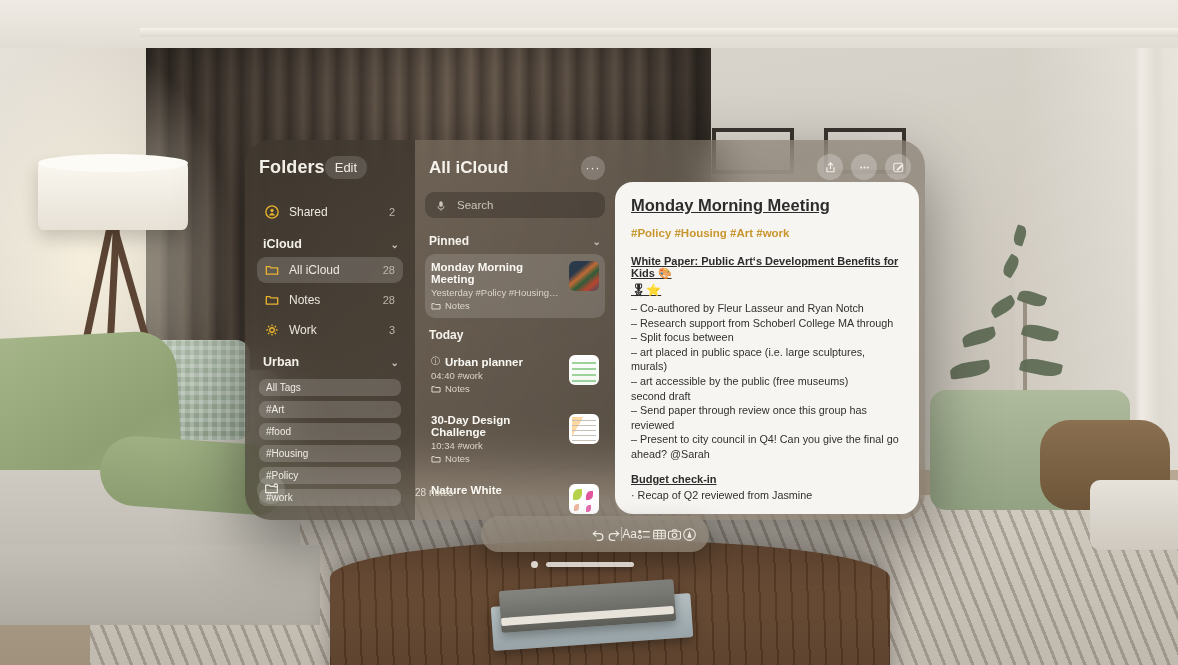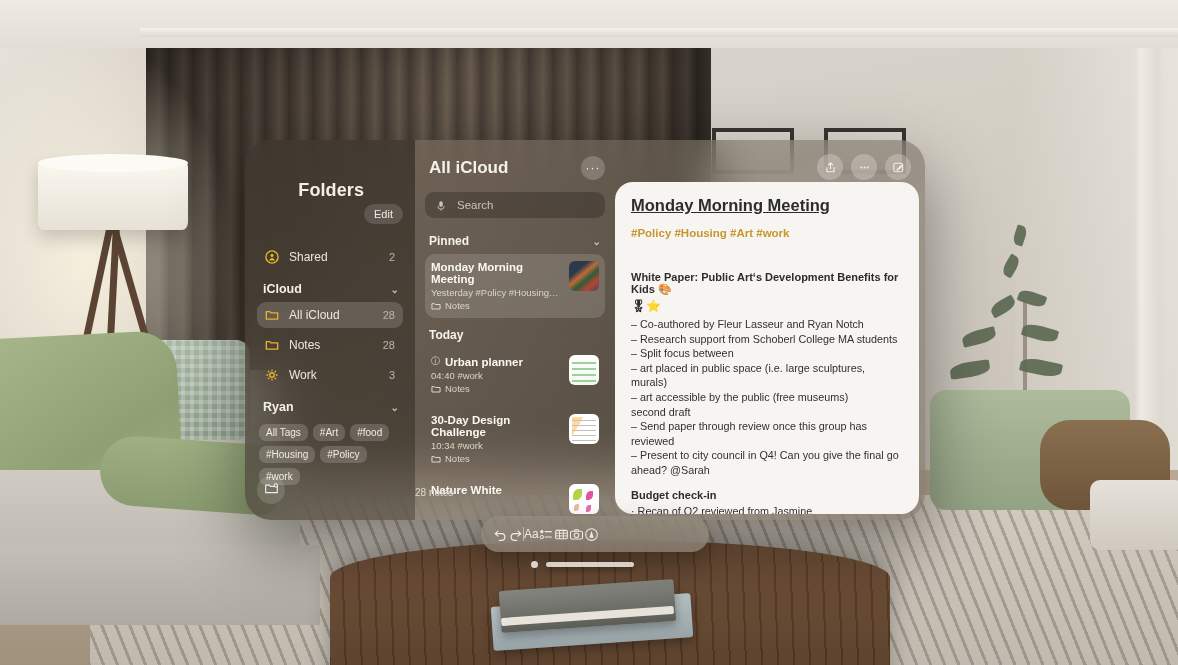--- a/index.html
+++ b/index.html
@@ -185,43 +185,42 @@
   }
 
   
   .sidebar {
     width:170px; flex:0 0 170px;
     background:linear-gradient(160deg, rgba(62,55,46,.80), rgba(74,66,55,.72));
     padding:16px 12px 0 12px;
     position:relative;
     color:#f2efe9;
   }
-  .sb-head { display:flex; align-items:center; justify-content:flex-end; margin-bottom:20px; padding-left:2px;}
+  .sb-head { display:flex; align-items:center; justify-content:flex-start; margin-bottom:20px; padding-left:2px;}
   .sb-title { font-size:18px; font-weight:bold; letter-spacing:.1px; }
   .edit-btn {
     background:rgba(255,255,255,.14); color:#f0ece5;
-    border-radius:12px; font-size:11px; padding:4px 10px; border:none;
+    border-radius:12px; font-size:13px; padding:4px 10px; border:none;
     font-family:inherit;
-    margin-top:48px;
   }
   .sb-row {
     display:flex; align-items:center; gap:10px;
     padding:6px 8px; border-radius:9px; margin-bottom:4px;
     font-size:12px; color:#ece8e1;
   }
   .sb-row.active { background:rgba(255,255,255,.16); }
   .sb-row .count { margin-left:auto; font-size:11px; color:#bdb6ab; }
   .sb-section {
     display:flex; align-items:center; justify-content:space-between;
     font-size:12.5px; font-weight:bold; color:#f4f1ea;
     padding:6px 4px 6px 6px; margin-top:6px;
   }
   .chev { font-size:10px; color:#c9c2b7; }
   .icon { width:14px; height:14px; display:inline-block; flex:0 0 14px; }
-  .tags-wrap { display:flex; flex-wrap:wrap; gap:5px; padding:4px 2px; }
+  .tags-wrap { display:flex; flex-wrap:wrap; gap:5px; padding:4px 2px;flex-direction:column; }
   .tag {
     background:rgba(255,255,255,.17); color:#f1ede6;
     font-size:10px; padding:3px 7px; border-radius:7px; white-space:nowrap;
   }
   .newfolder {
     position:absolute; left:12px; bottom:16px;
     width:28px; height:28px; border-radius:50%;
     background:rgba(255,255,255,.14);
     display:flex; align-items:center; justify-content:center;
   }
@@ -270,22 +269,22 @@
     linear-gradient(120deg,#ffd089 0 30%,transparent 30%);opacity:.8;}
   .t-leaf { background:#fff; position:relative; }
   .t-leaf:after{content:"";position:absolute;left:4px;top:5px;width:9px;height:11px;
     background:#b5d24a;border-radius:60% 10% 60% 10%;box-shadow:12px 1px 0 -1px #e0559b, -1px 13px 0 -2px #f0b9a0, 11px 14px 0 -2px #e86fb0;}
   .count-foot {
     position:absolute; left:0; right:0; bottom:22px;
     font-size:10px; color:#e0d9cd;margin-top:10px;
   }
   .detail-body { padding:0 16px 10px 16px; color:#2c2c2c; }
   .d-title { font-size:16.5px; font-weight:bold; text-decoration:underline; margin-bottom:12px; }
-  .d-tags { font-size:11.5px; color:#c8962f; font-weight:bold; margin-bottom:32px; }
-  .d-h { font-size:11px; font-weight:bold; margin-bottom:3px; }
+  .d-tags { font-size:11.5px; color:#c8962f; font-weight:bold; margin-bottom:16px; }
+  .d-h { font-size:11px; font-weight:bold; margin-bottom:3px;text-decoration:underline; }
   .d-line { font-size:10.8px; line-height:14.6px; color:#303030; }
   .d-gap { height:11px; }
 
   
   .win-top-right {
     position:absolute; right:14px; top:14px; display:flex; gap:8px; z-index:5;
   }
   .hbtn {
     width:26px; height:26px; border-radius:50%;
     background:rgba(255,255,255,.24);
@@ -299,21 +298,21 @@
     position:absolute; inset:0;
     background:linear-gradient(160deg, rgba(120,110,96,.58), rgba(105,95,82,.55));
   }
 
   
   #toolbar {
     position:absolute; left:481px; top:516px; width:228px; height:36px;
     border-radius:18px;
     background:rgba(150,140,126,.62);
     backdrop-filter:blur(14px);
-    display:flex; align-items:center; justify-content:flex-start;
+    display:flex; align-items:center; justify-content:flex-end;
     padding:0 12px;
     box-shadow:0 10px 26px rgba(0,0,0,.28);
   }
   .tb-i { color:#efeae1; display:flex; align-items:center; justify-content:center; }
   .tb-div { width:1px; height:14px; background:rgba(255,255,255,.45); }
 
   
   #grabber {
     position:absolute; left:546px; top:562px; width:88px; height:5px;
     border-radius:3px; background:rgba(245,242,235,.82);
@@ -432,21 +431,21 @@
             <g stroke="#e8b32e" stroke-width="1.5">
               <path d="M8 1.6v2M8 12.4v2M1.6 8h2M12.4 8h2M3.5 3.5l1.4 1.4M11.1 11.1l1.4 1.4M12.5 3.5l-1.4 1.4M4.9 11.1L3.5 12.5"></path>
             </g>
           </svg>
       </span>
       <span>Work</span>
       <span class="count">3</span>
     </div>
 
     <div class="sb-section">
-      <span>Ryan</span>
+      <span>Urban</span>
       <span class="chev">⌄</span>
     </div>
 
     <div class="tags-wrap">
       <span class="tag">All Tags</span>
       <span class="tag">#Art</span>
       <span class="tag">#food</span>
       <span class="tag">#Housing</span>
       <span class="tag">#Policy</span>
       <span class="tag">#work</span>
@@ -576,21 +575,21 @@
       </div>
     </div>
 
     <div class="detail-card">
       <div class="detail-body" style="padding-top:14px">
         <div class="d-title">Monday Morning Meeting</div>
         <div class="d-tags">#Policy #Housing #Art #work</div>
         <div class="d-h">White Paper: Public Art‘s Development Benefits for Kids 🎨</div>
         <div class="d-h" style="font-size:12px;margin-bottom:4px">🎖⭐</div>
         <div class="d-line">– Co-authored by Fleur Lasseur and Ryan Notch</div>
-        <div class="d-line">– Research support from Schoberl College MA students</div>
+        <div class="d-line">– Research support from Schoberl College MA through</div>
         <div class="d-line">– Split focus between</div>
         <div class="d-line">– art placed in public space (i.e. large sculptures, murals)</div>
         <div class="d-line">– art accessible by the public (free museums)</div>
         <div class="d-line">second draft</div>
         <div class="d-line">– Send paper through review once this group has reviewed</div>
         <div class="d-line">– Present to city council in Q4! Can you give the final go</div>
         <div class="d-line">ahead? @Sarah</div>
         <div class="d-gap"></div>
         <div class="d-h">Budget check-in</div>
         <div class="d-line">· Recap of Q2 reviewed from Jasmine</div>

